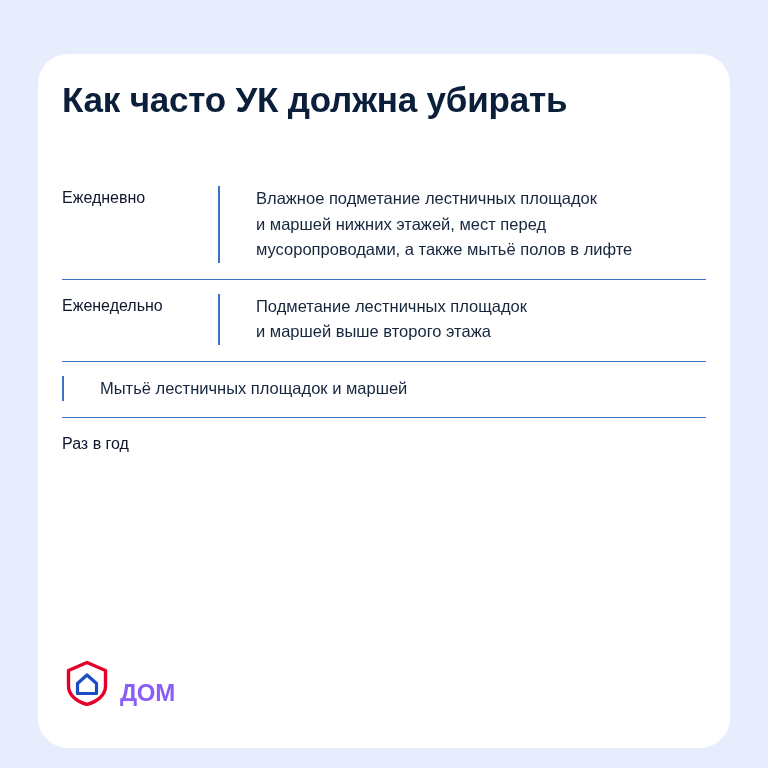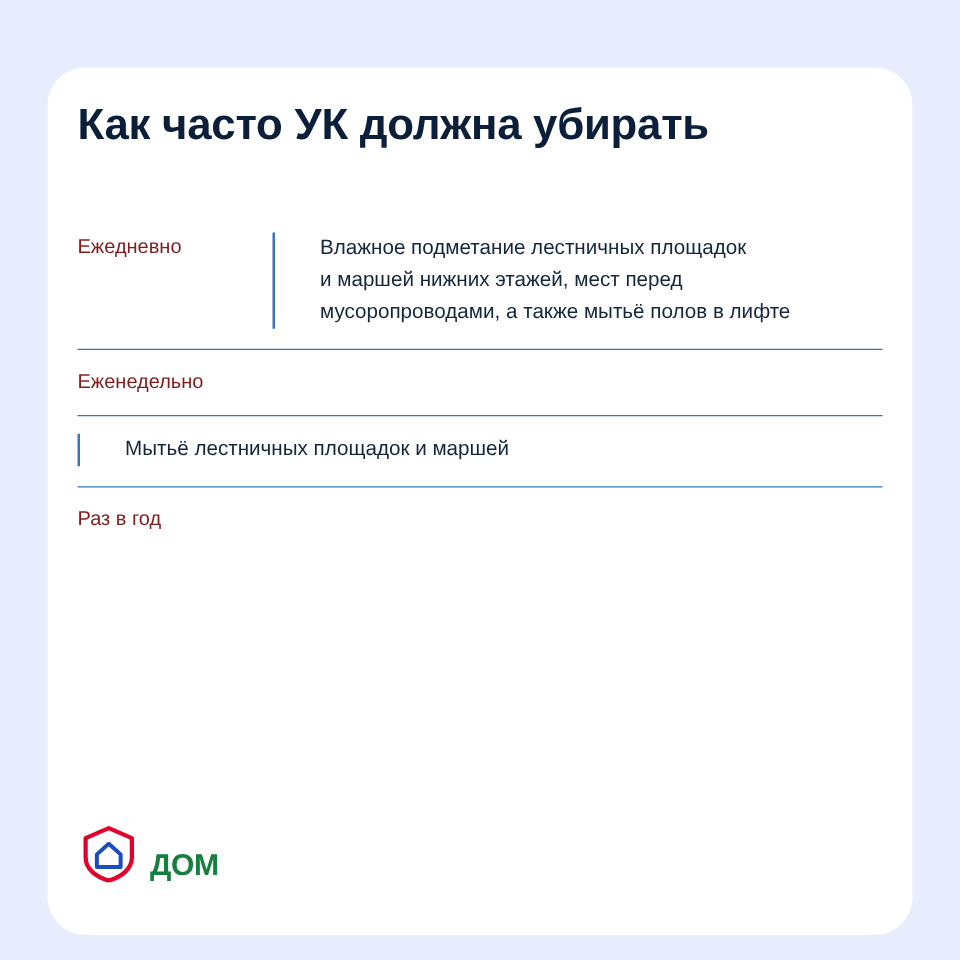--- a/index.html
+++ b/index.html
@@ -45,21 +45,21 @@
     border-bottom: 1.5px solid #3a72c4;
   }
   .row:last-child {
     border-bottom: none;
     flex-direction: column;
   }
   .row-period {
     width: 156px;
     flex: 0 0 156px;
     font-size: 16px;
-    color: #7f1d1d;
+    color: #0f172a;
     line-height: 1.35;
     padding-top: 1px;
   }
   .row-desc {
     flex: 1;
     border-left: 2px solid #3a72c4;
     padding-left: 36px;
     font-size: 16.5px;
     color: #15263d;
     line-height: 1.55;
@@ -86,21 +86,21 @@
   .logo-line1 {
     font-size: 24px;
     font-weight: bold;
     color: #1b4cc4;
     letter-spacing: -0.3px;
     display: block;
   }
   .logo-line2 {
     font-size: 24px;
     font-weight: bold;
-    color: #15803d;
+    color: #8b5cf6;
     letter-spacing: -0.3px;
     display: block;
     margin-top: 20px;
   }
 </style>
 </head>
 <body>
 
 <div class="card">
 
@@ -110,20 +110,22 @@
 
     <div class="row">
       <div class="row-period">Ежедневно</div>
       <div class="row-desc">Влажное подметание лестничных площадок
 и маршей нижних этажей, мест перед
 мусоропроводами, а также мытьё полов в лифте</div>
     </div>
 
     <div class="row">
       <div class="row-period">Еженедельно</div>
+      <div class="row-desc">Подметание лестничных площадок
+и маршей выше второго этажа</div>
     </div>
 
     <div class="row">
       <div class="row-desc">Мытьё лестничных площадок и маршей</div>
     </div>
 
     <div class="row">
       <div class="row-period">Раз в год</div>
     </div>
 

